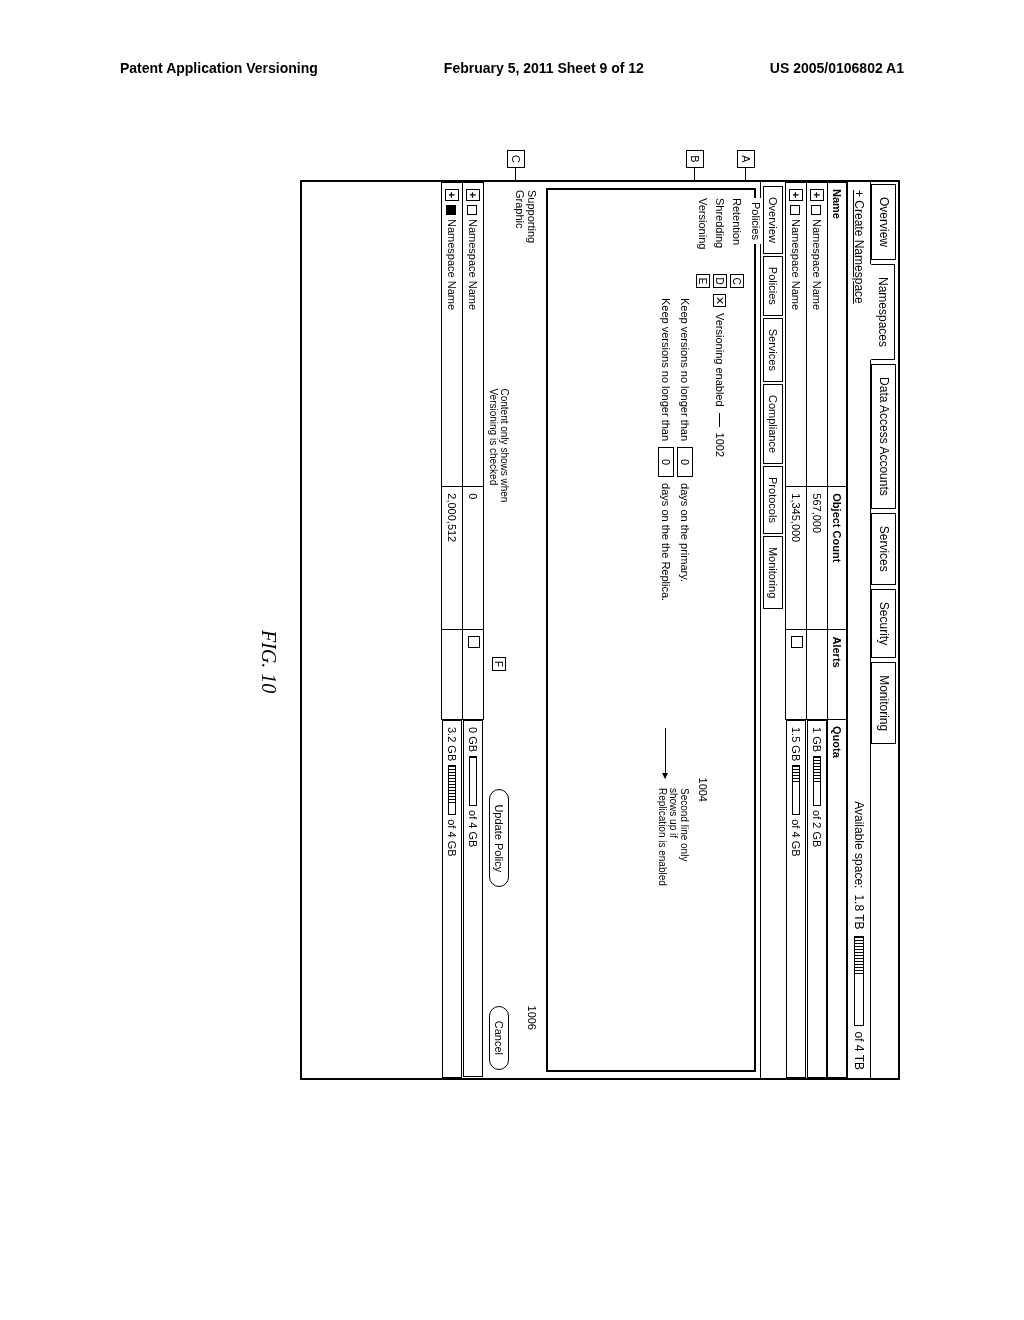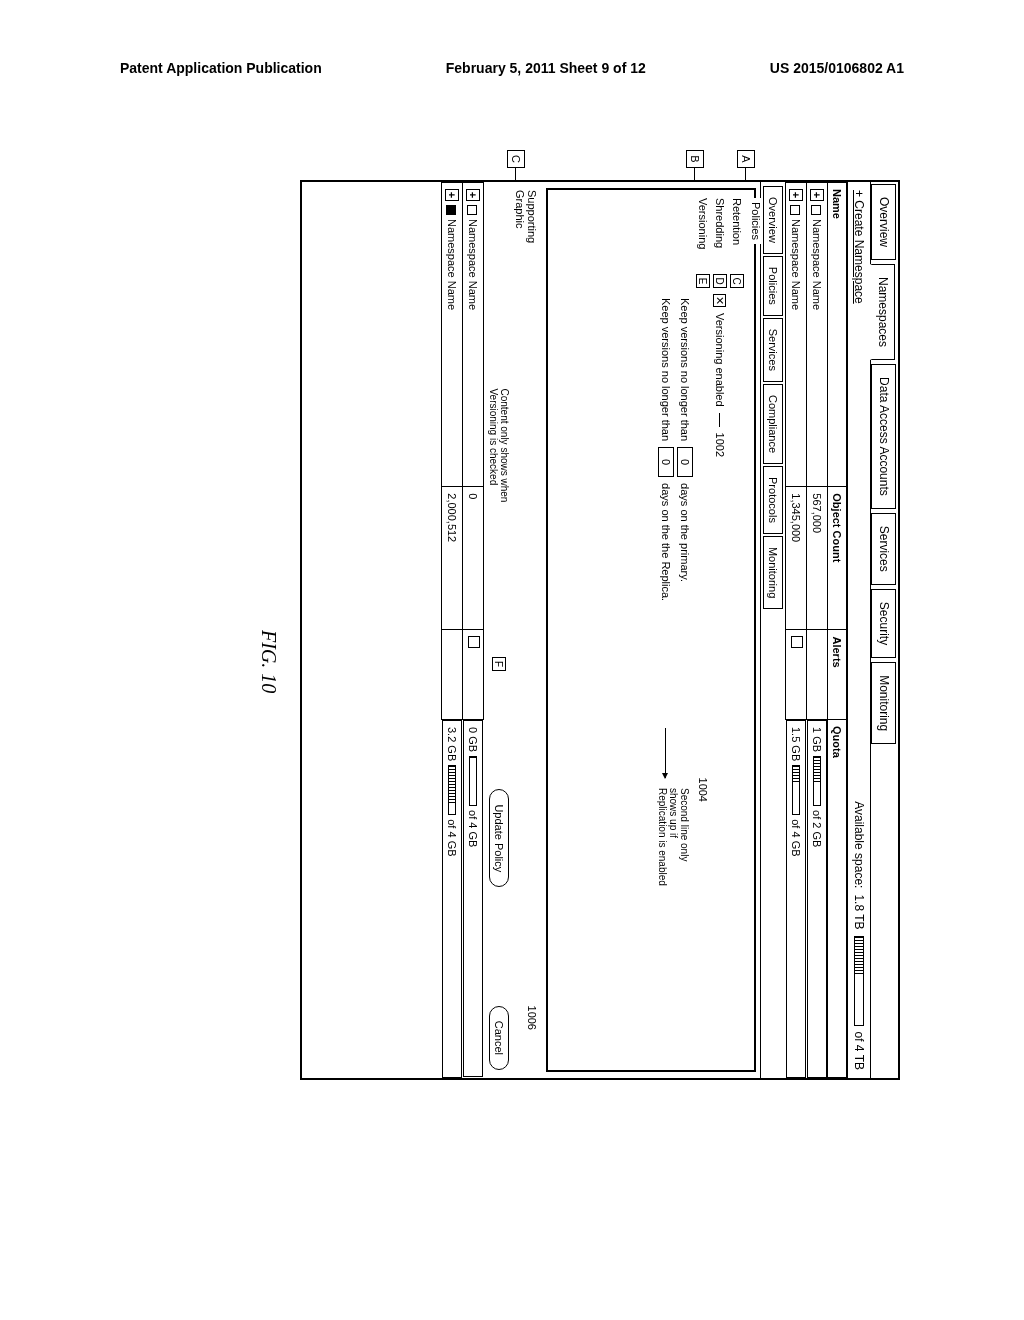--- a/index.html
+++ b/index.html
@@ -105,23 +105,23 @@
     font-style: italic; font-size: 20px; font-family: 'Times New Roman', serif;
     position:absolute;
   }
   .arrowline { position:absolute; border-top:1px solid #000; }
   .arrowline::after { content:""; position:absolute; right:-1px; top:-3px; border-left:6px solid #000; border-top:3px solid transparent; border-bottom:3px solid transparent; }
 </style>
 </head>
 <body>
 
 <div class="page-header">
-  <span>Patent Application Publication</span>
+  <span>Patent Application Versioning</span>
   <span>February 5, 2011  Sheet 9 of 12</span>
-  <span>US 2015/0106802 A1</span>
+  <span>US 2005/0106802 A1</span>
 </div>
 
 <div class="figure-wrap">
 
   <div class="callout-label" style="top:205px; left:-120px;">A</div>
   <div class="leader" style="top:214px; left:-102px; width:12px;"></div>
   <div class="callout-label" style="top:256px; left:-120px;">B</div>
   <div class="leader" style="top:265px; left:-102px; width:12px;"></div>
   <div class="callout-label" style="top:435px; left:-120px;">C</div>
   <div class="leader" style="top:444px; left:-102px; width:12px;"></div>

